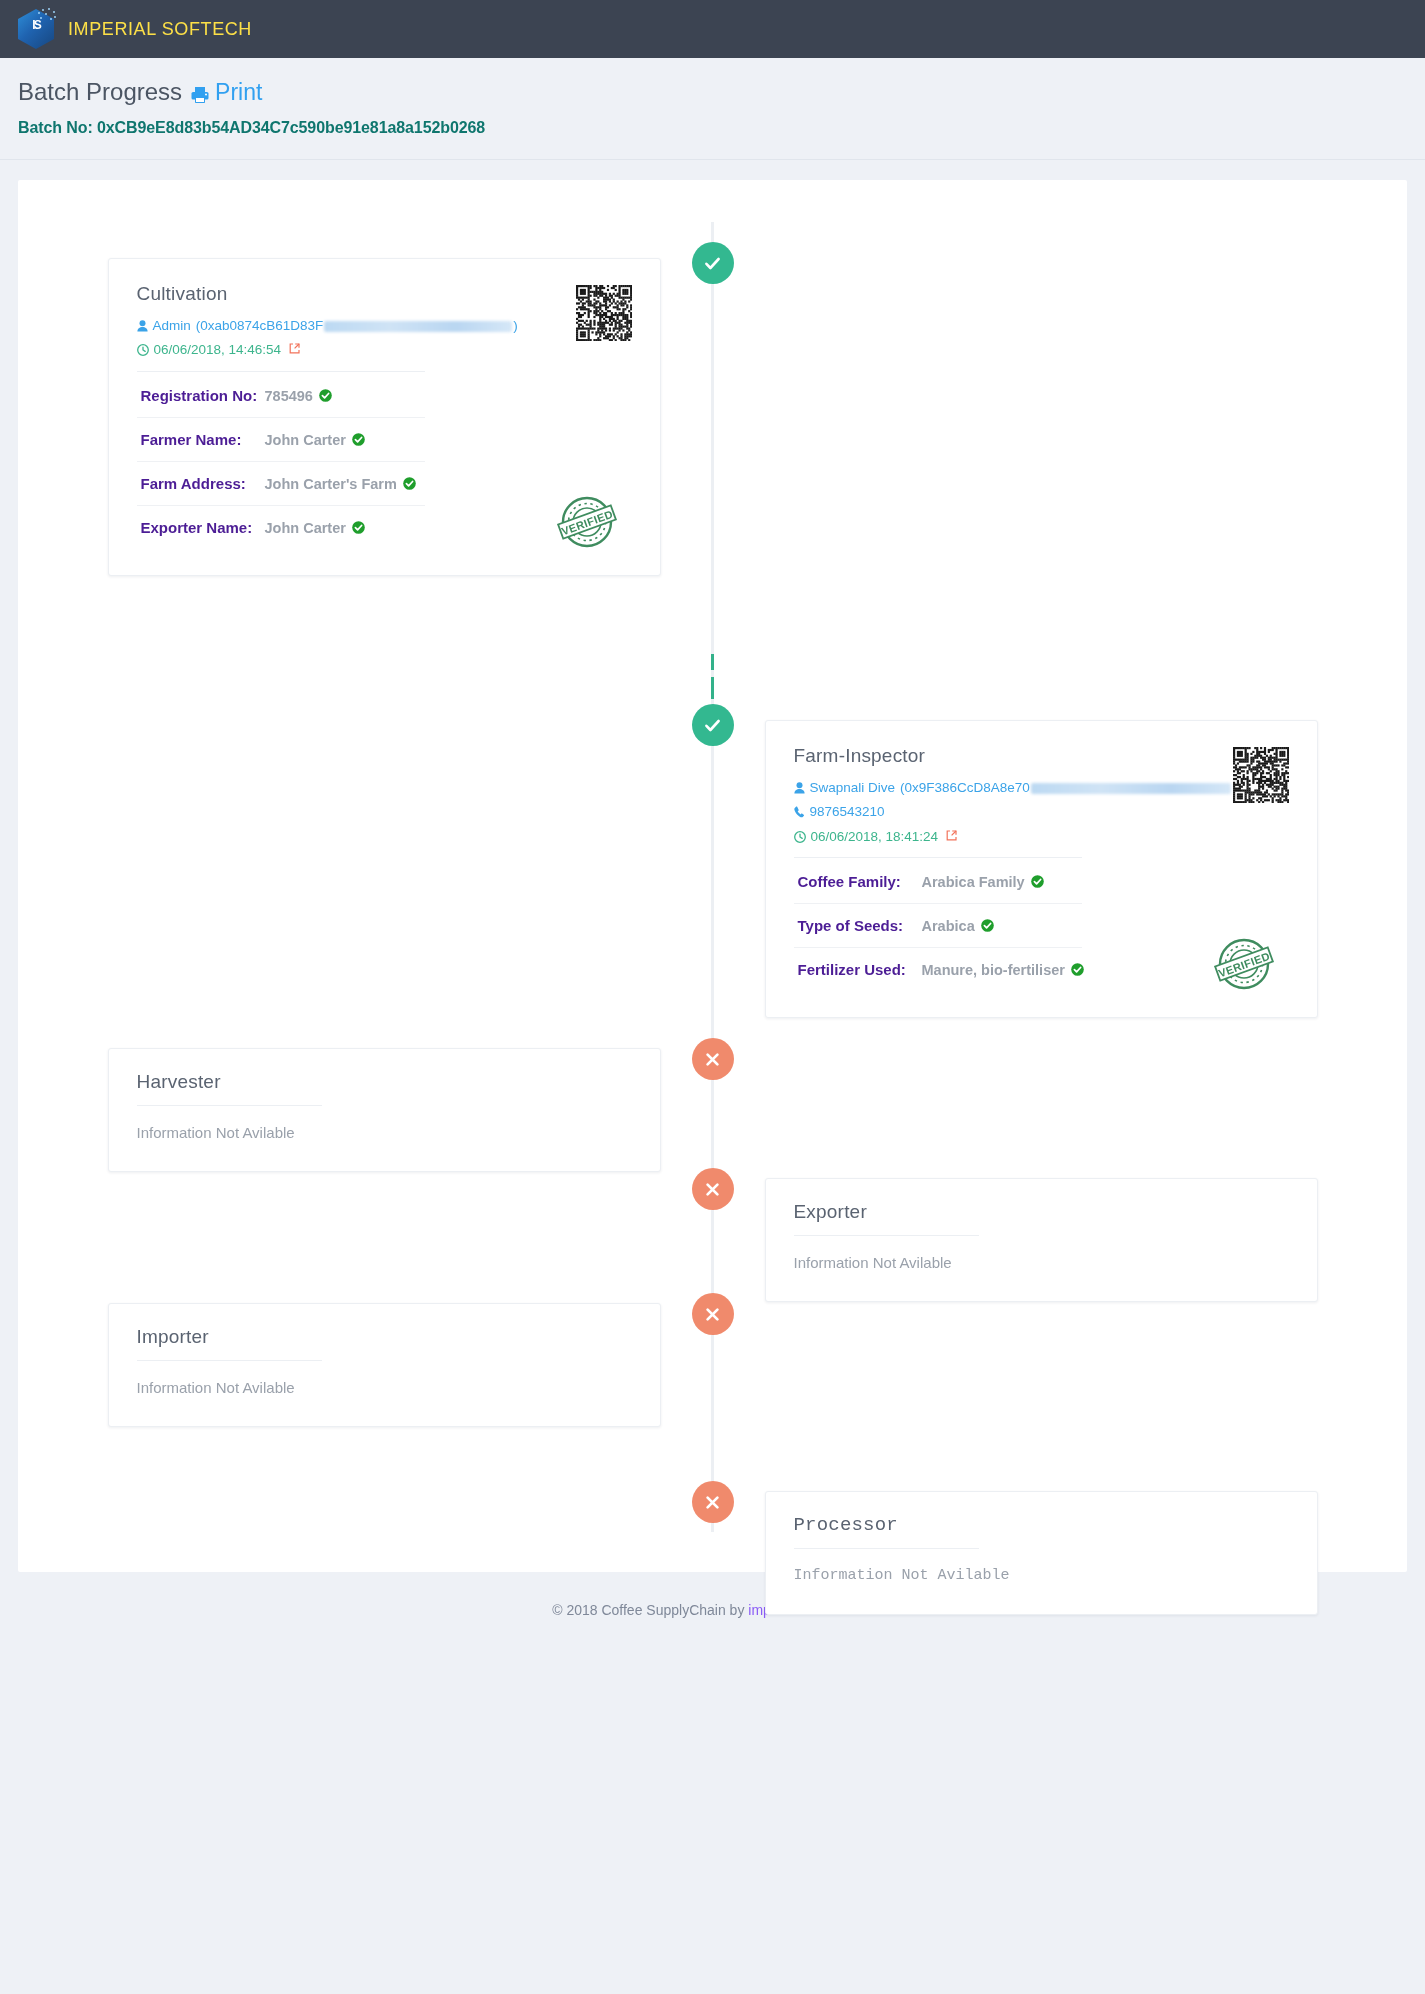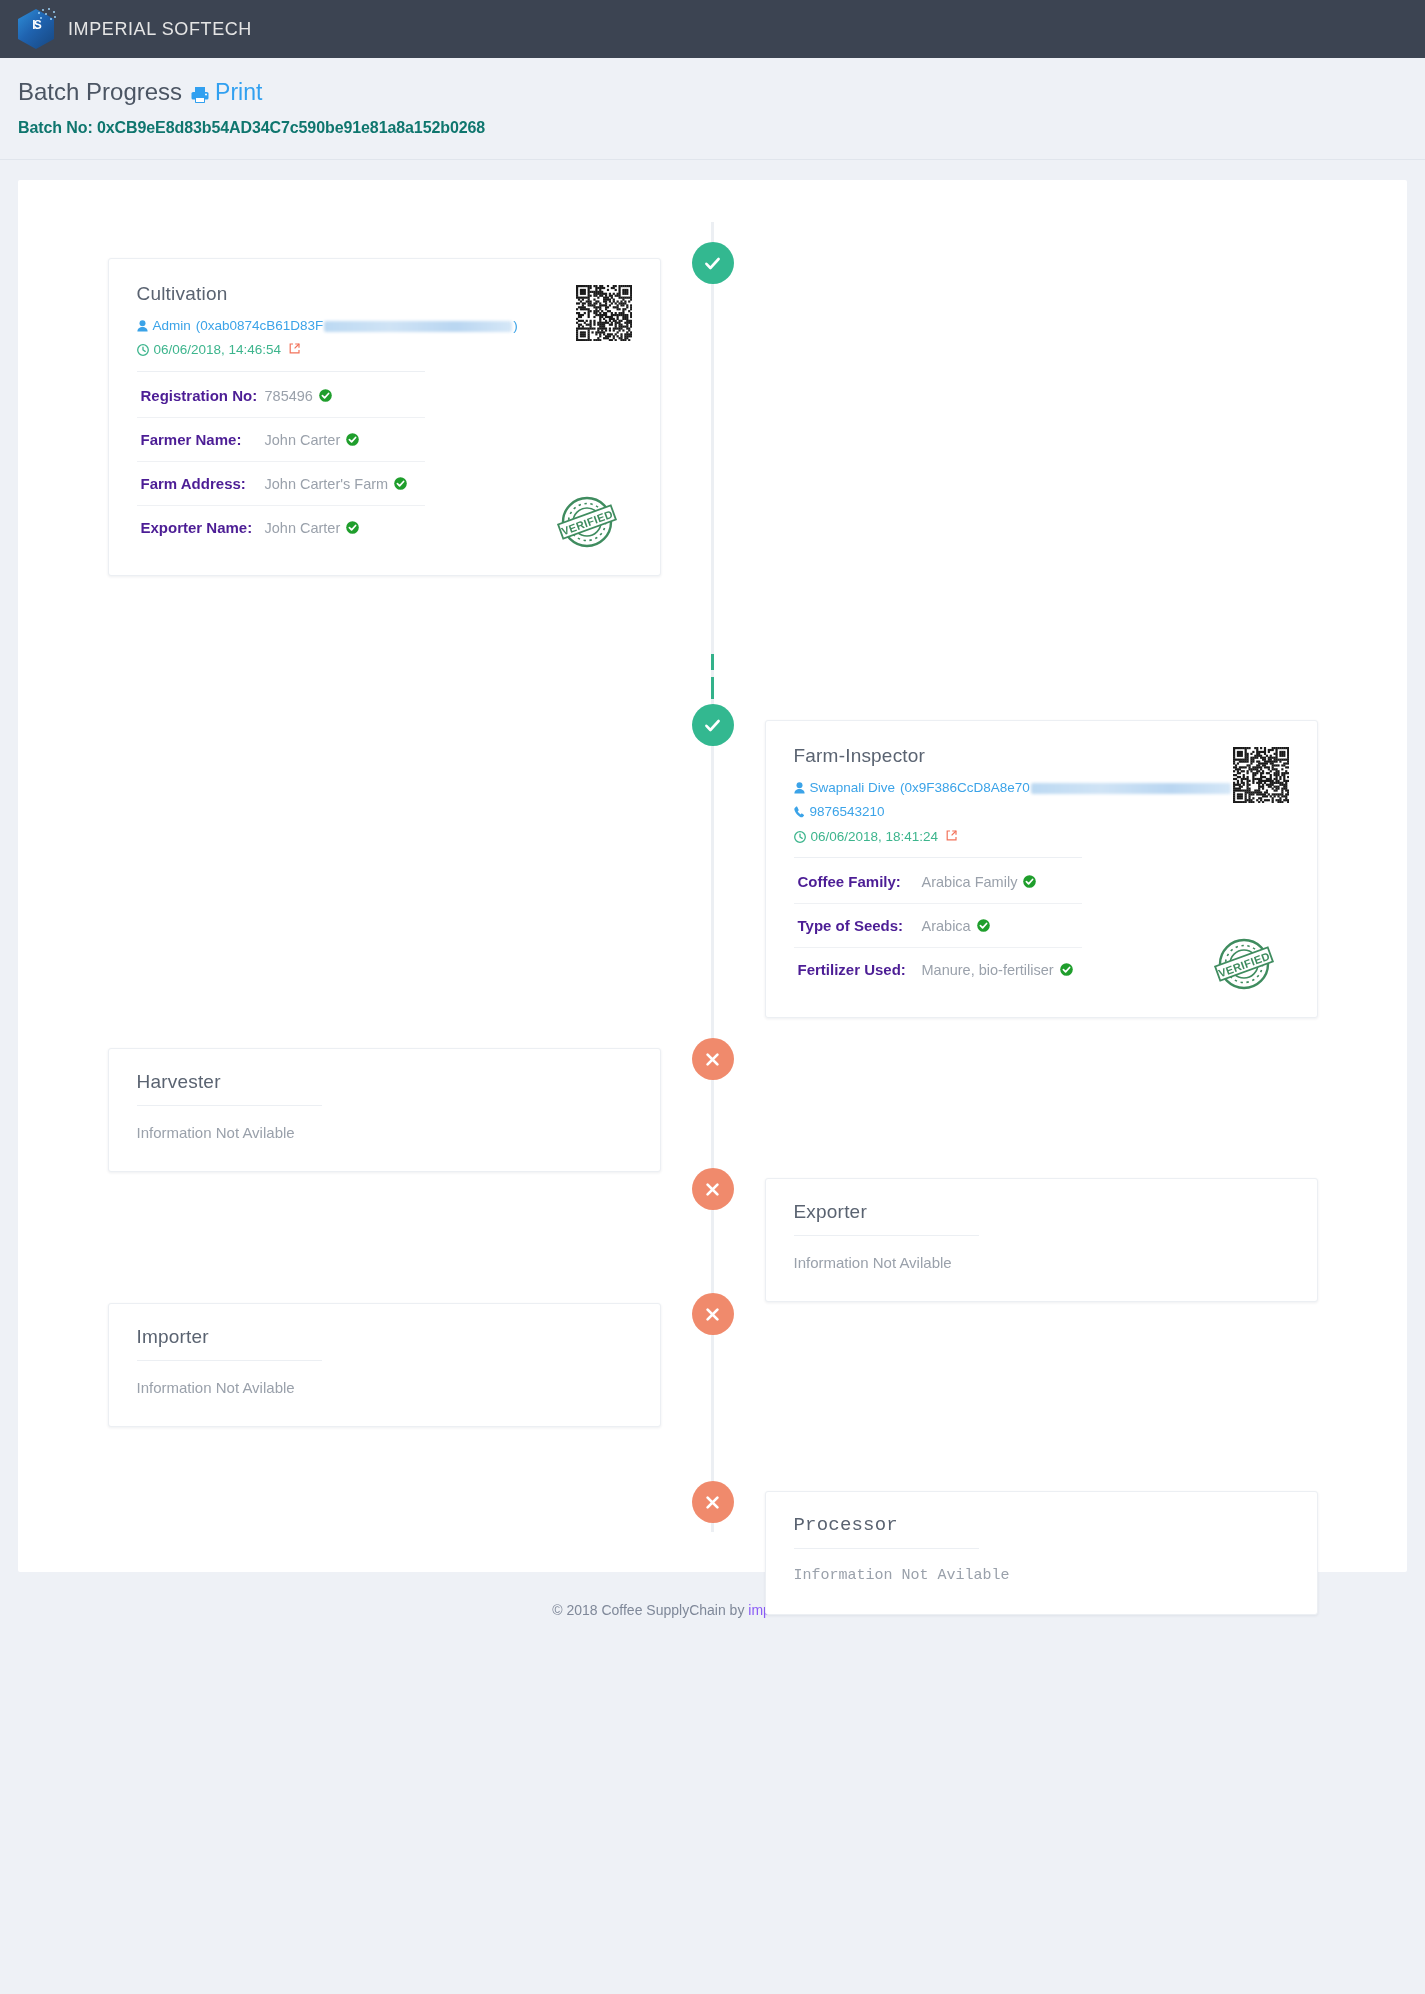--- a/index.html
+++ b/index.html
@@ -45,21 +45,21 @@
     right: -2px; top: -2px;
     width: 18px; height: 16px;
   }
   .logo-dots i {
     position: absolute;
     width: 2px; height: 2px;
     background: #9dd2f7;
     border-radius: 1px;
   }
   .brand-name {
-    color: #e5e5e5;
+    color: #fde047;
     font-size: 18px;
     letter-spacing: 0.6px;
     font-weight: 400;
   }
 
   
   .page-head {
     background: #eef1f6;
     padding: 20px 18px 22px 18px;
     border-bottom: 1px solid #e0e5ec;
@@ -224,20 +224,21 @@
     color: #4c1d95;
     min-width: 124px;
   }
   .kv-val {
     font-size: 14.5px;
     color: #9aa1ab;
     display: inline-flex;
     align-items: center;
     gap: 6px;
     white-space: nowrap;
+    font-weight: bold;
   }
   .check-badge { flex: 0 0 auto; display: inline-flex; }
 
   .qr {
     position: absolute;
     width: 56px; height: 56px;
     background-size: 3px 3px;
   }
 
   .stamp {

